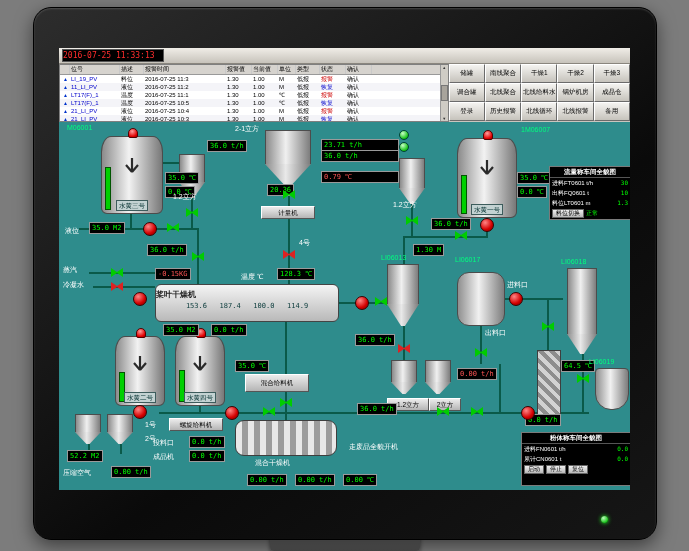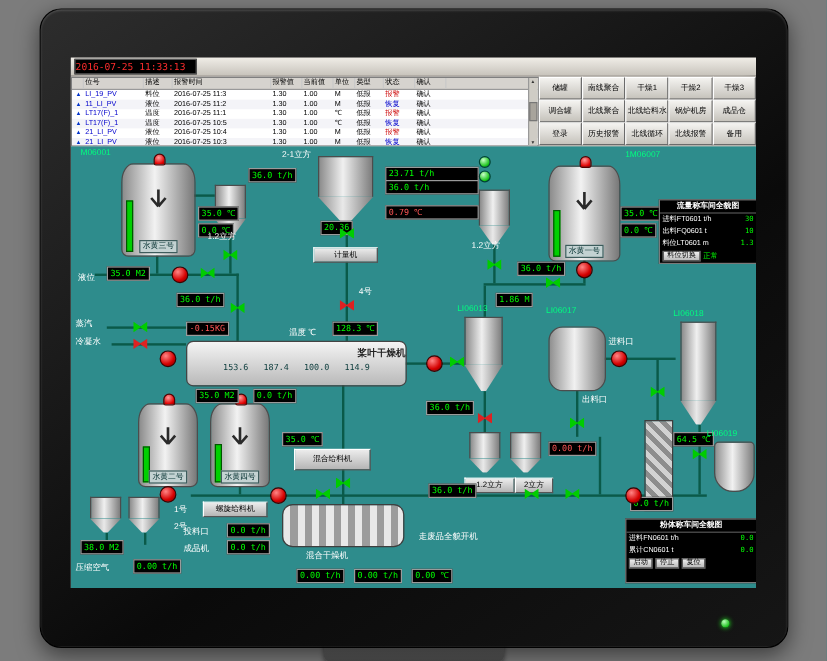--- a/index.html
+++ b/index.html
@@ -65,21 +65,21 @@
   .hopper{position:absolute;z-index:2;}
   .hbody{width:100%;background:linear-gradient(90deg,#8b8b8b,#f0f0f0 45%,#7d7d7d);border:1px solid #4c4c4c;border-bottom:none;box-sizing:border-box;}
   .hcone{width:100%;background:linear-gradient(90deg,#8b8b8b,#e9e9e9 45%,#7d7d7d);clip-path:polygon(0 0,100% 0,56% 100%,44% 100%);}
   .vround{position:absolute;z-index:2;border:1px solid #4c4c4c;background:linear-gradient(90deg,#8f8f8f,#f1f1f1 45%,#7c7c7c);}
   .vchute{position:absolute;z-index:2;border:1px solid #3e3e3e;
           background:repeating-linear-gradient(45deg,#d2d2d2 0 4px,#8d8d8d 4px 8px);}
   .vdrum{position:absolute;z-index:2;border:1px solid #3e3e3e;border-radius:9px;
          background:repeating-linear-gradient(90deg,#e8e8e8 0 6px,#9c9c9c 6px 12px);}
   .dryer{position:absolute;left:96px;top:162px;width:182px;height:36px;z-index:3;border:1px solid #444;border-radius:6px;
          background:linear-gradient(#f4f4f4,#b9b9b9);}
-  .dryer-title{font-weight:bold;font-size:8px;color:#222;text-align:right;margin-top:4px;}
+  .dryer-title{font-weight:bold;font-size:8px;color:#222;text-align:left;margin-top:4px;}
   .dryer-values{font:7px "DejaVu Sans Mono",monospace;color:#093a3a;text-align:center;margin-top:2px;white-space:pre;}
   .panel{position:absolute;background:#000;border:1px solid #7a7a7a;color:#fff;z-index:5;font-size:6px;}
   .panel-title{text-align:center;font-weight:bold;font-size:6.5px;line-height:10px;height:10px;border-bottom:1px solid #555;color:#fff;}
   .panel-row{display:flex;justify-content:space-between;height:10px;line-height:10px;padding:0 2px;white-space:nowrap;overflow:hidden;}
   .panel-row .val{color:#00ff00;font-family:"DejaVu Sans Mono",monospace;}
   .panel-foot{display:flex;gap:2px;padding:1px 2px;align-items:center;}
   .pbtn{font-family:"Liberation Sans",sans-serif;background:linear-gradient(#efefef,#b9b9b9);color:#000;border:1px solid #666;
         font-size:6px;height:9px;line-height:7px;padding:0 3px;cursor:pointer;}
   .pstatus{color:#00ff00;font-size:6px;}
 </style>
@@ -367,27 +367,27 @@
         <div class="readout" style="left: 30px; top: 100px;">35.0 M2</div>
         <div class="readout" style="left: 88px; top: 122px;">36.0 t/h</div>
         <div class="readout" style="left: 208px; top: 62px;">20.36</div>
         <div class="readout" style="left: 96px; top: 146px; color: rgb(255, 85, 85);">-0.15KG</div>
         <div class="readout" style="left: 218px; top: 146px;">128.3 ℃</div>
         <div class="readout" style="left: 104px; top: 202px;">35.0 M2</div>
         <div class="readout" style="left: 152px; top: 202px;">0.0 t/h</div>
         <div class="readout" style="left: 458px; top: 50px;">35.0 ℃</div>
         <div class="readout" style="left: 458px; top: 64px;">0.0 ℃</div>
         <div class="readout" style="left: 372px; top: 96px;">36.0 t/h</div>
-        <div class="readout" style="left: 354px; top: 122px;">1.86 M</div>
+        <div class="readout" style="left: 354px; top: 122px;">1.30 M</div>
         <div class="readout" style="left: 296px; top: 212px;">36.0 t/h</div>
         <div class="readout" style="left: 398px; top: 246px; color: rgb(255, 85, 85);">0.00 t/h</div>
         <div class="readout" style="left: 176px; top: 238px;">35.0 ℃</div>
         <div class="readout" style="left: 130px; top: 314px;">0.0 t/h</div>
         <div class="readout" style="left: 130px; top: 328px;">0.0 t/h</div>
-        <div class="readout" style="left: 8px; top: 328px;">38.0 M2</div>
+        <div class="readout" style="left: 8px; top: 328px;">52.2 M2</div>
         <div class="readout" style="left: 52px; top: 344px;">0.00 t/h</div>
         <div class="readout" style="left: 502px; top: 238px;">64.5 ℃</div>
         <div class="readout" style="left: 298px; top: 281px;">36.0 t/h</div>
         <div class="readout" style="left: 466px; top: 292px;">0.0 t/h</div>
         <div class="readout" style="left: 188px; top: 352px;">0.00 t/h</div>
         <div class="readout" style="left: 236px; top: 352px;">0.00 t/h</div>
         <div class="readout" style="left: 284px; top: 352px;">0.00 ℃</div>
         <div class="slabel" style="left: 176px; top: 2px;">2-1立方</div>
         <div class="slabel" style="left: 114px; top: 70px;">1.2立方</div>
         <div class="slabel" style="left: 334px; top: 78px;">1.2立方</div>

